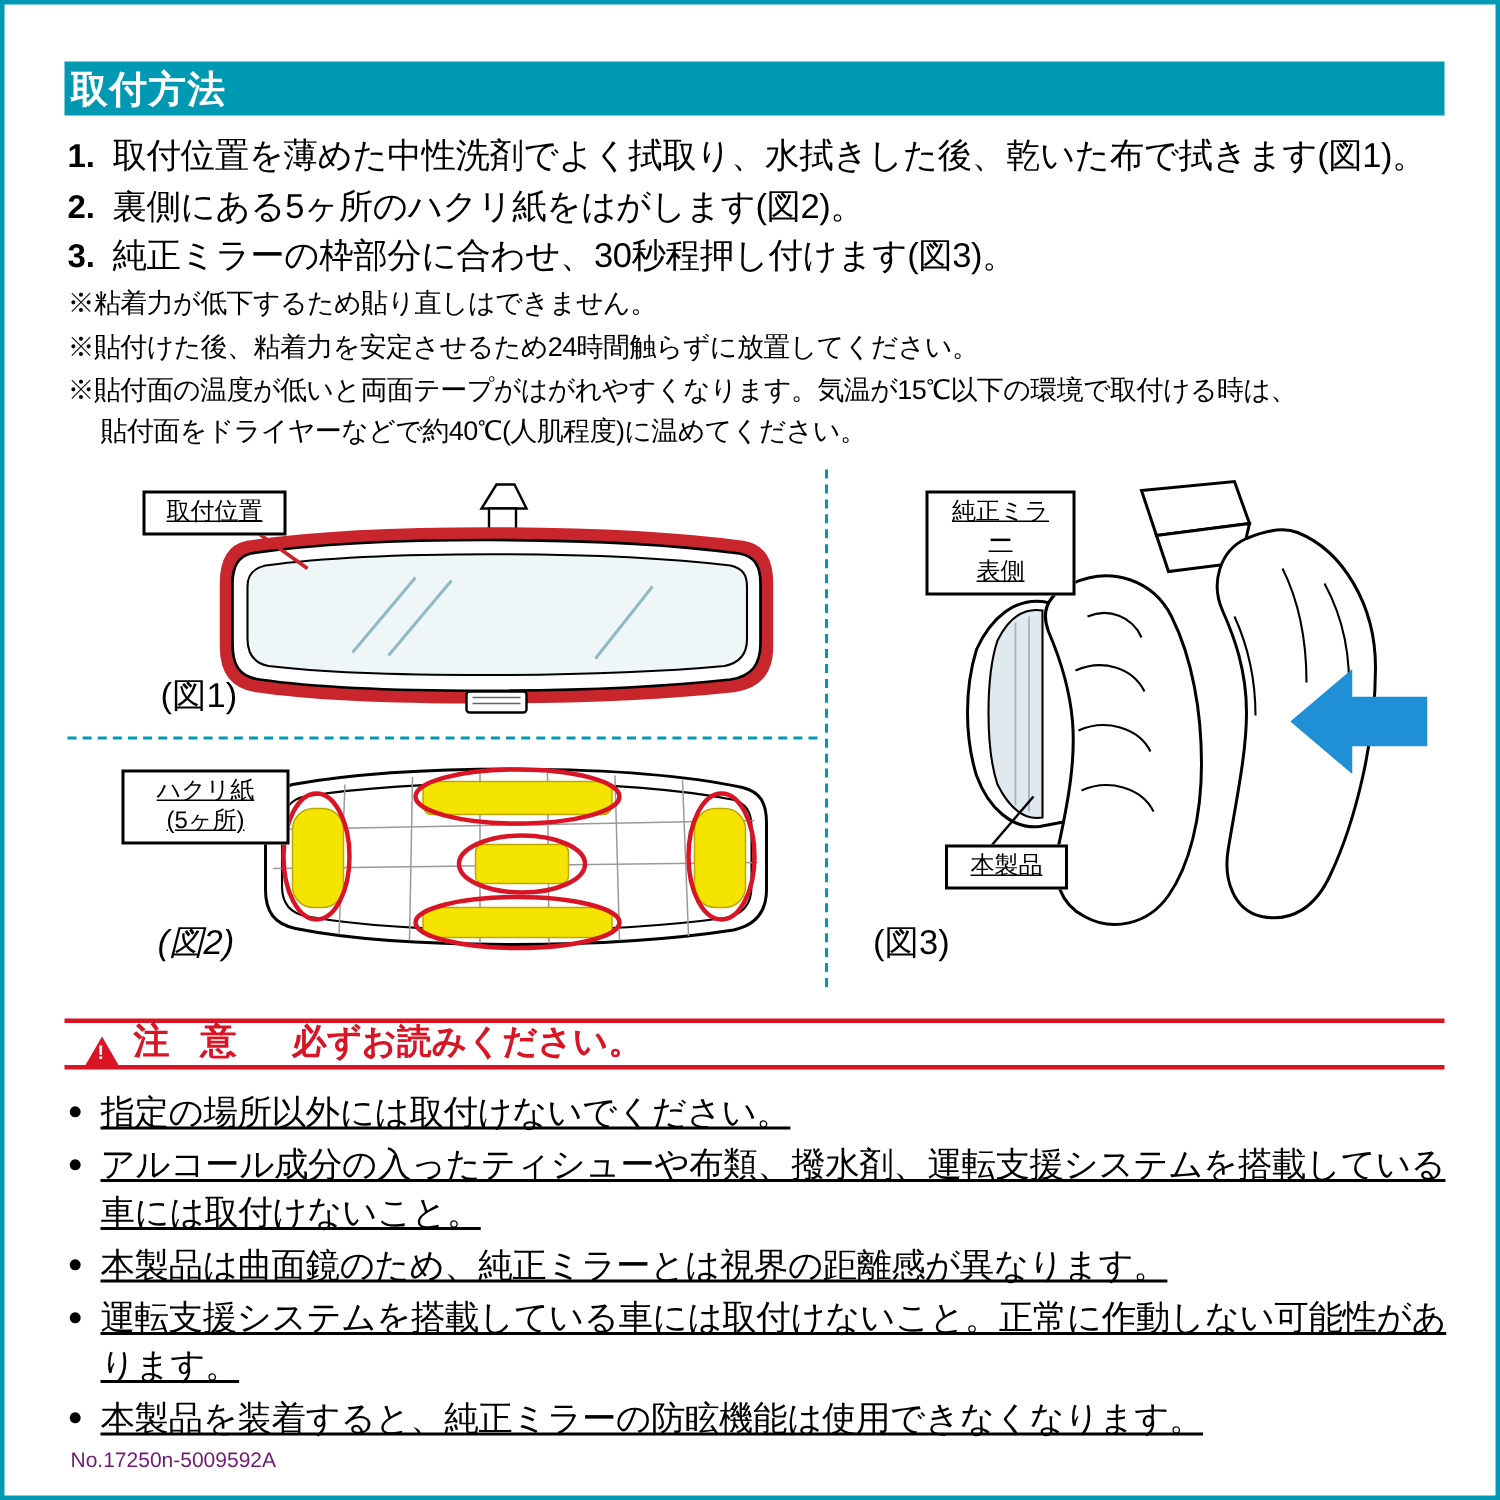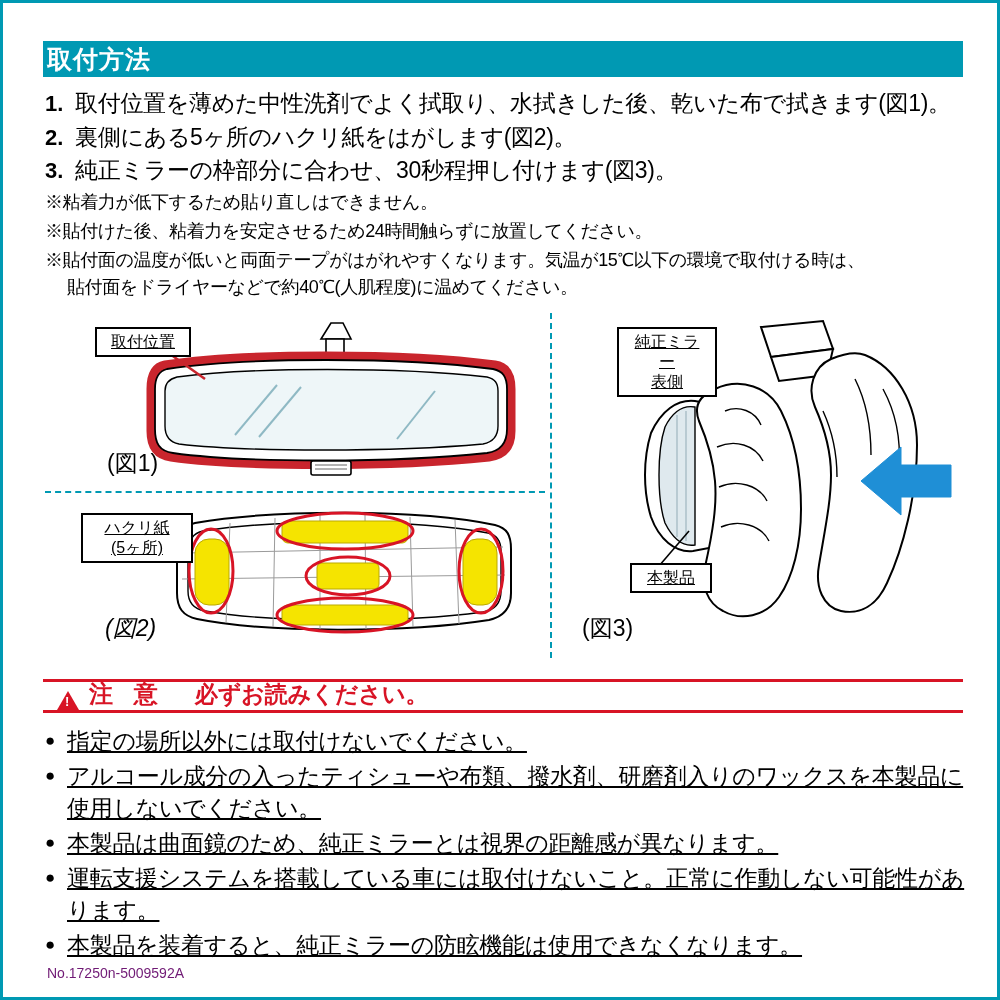--- a/index.html
+++ b/index.html
@@ -340,21 +340,21 @@
     <span class="caution-sub">必ずお読みください。</span>
   </div>
 
   <div class="warnings">
     <div class="warn-item">
       <span class="warn-bullet">●</span>
       <span class="warn-text">指定の場所以外には取付けないでください。</span>
     </div>
     <div class="warn-item">
       <span class="warn-bullet">●</span>
-      <span class="warn-text">アルコール成分の入ったティシューや布類、撥水剤、研磨剤入りのワックスを本製品に使用しないでください。</span>
+      <span class="warn-text">アルコール成分の入ったティシューや布類、撥水剤、運転支援システムを搭載している車には取付けないこと。</span>
     </div>
     <div class="warn-item">
       <span class="warn-bullet">●</span>
       <span class="warn-text">本製品は曲面鏡のため、純正ミラーとは視界の距離感が異なります。</span>
     </div>
     <div class="warn-item">
       <span class="warn-bullet">●</span>
       <span class="warn-text">運転支援システムを搭載している車には取付けないこと。正常に作動しない可能性があります。</span>
     </div>
     <div class="warn-item">

